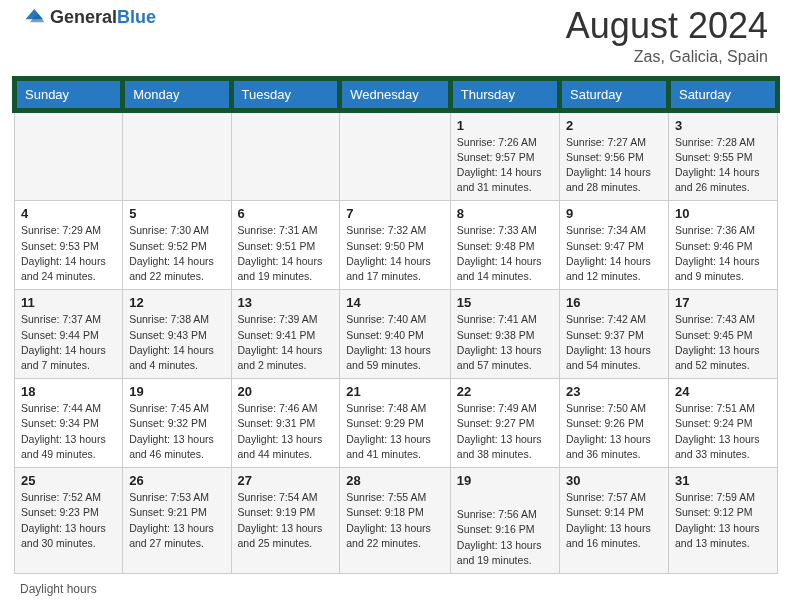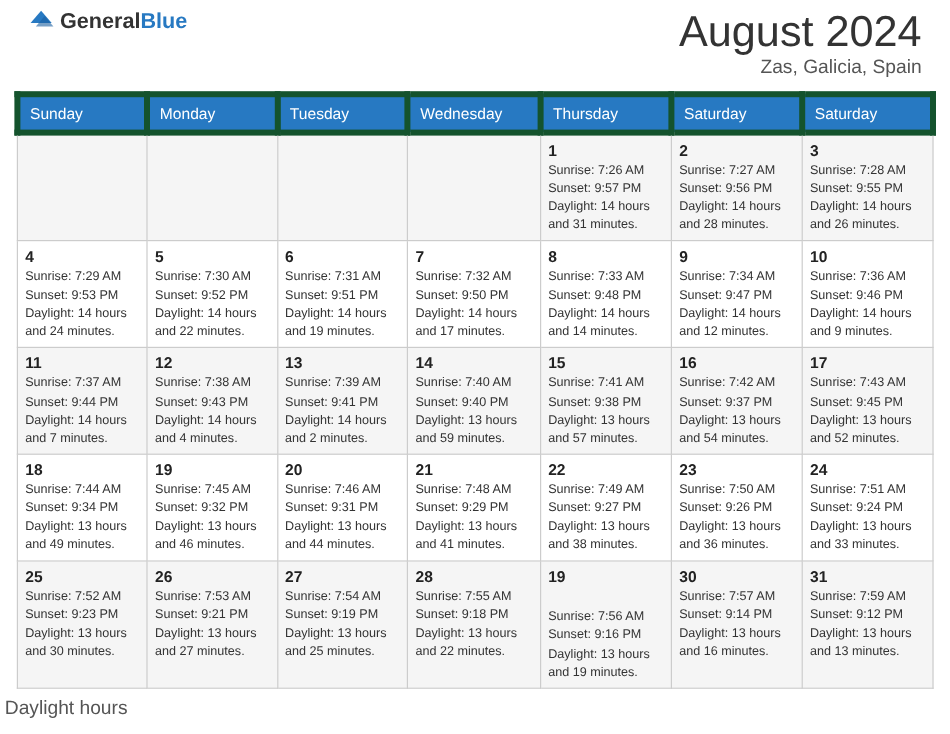--- a/index.html
+++ b/index.html
@@ -77,22 +77,22 @@
     }
     .day-info {
       color: #333;
       font-size: 10.5px;
       line-height: 1.45;
     }
     td.empty {
       background: #f9f9f9;
     }
     .footer-note {
-      padding: 8px 4px;
-      font-size: 16px;
+      padding: 8px 20px;
+      font-size: 12px;
       color: #555;
     }
   </style>
 </head>
 <body>
 
 <div class="header">
   <div class="logo">
     <svg class="logo-icon" viewBox="0 0 30 30" xmlns="http://www.w3.org/2000/svg">
       <polygon points="14,4 26,18 2,18" fill="#2779c2"></polygon>

